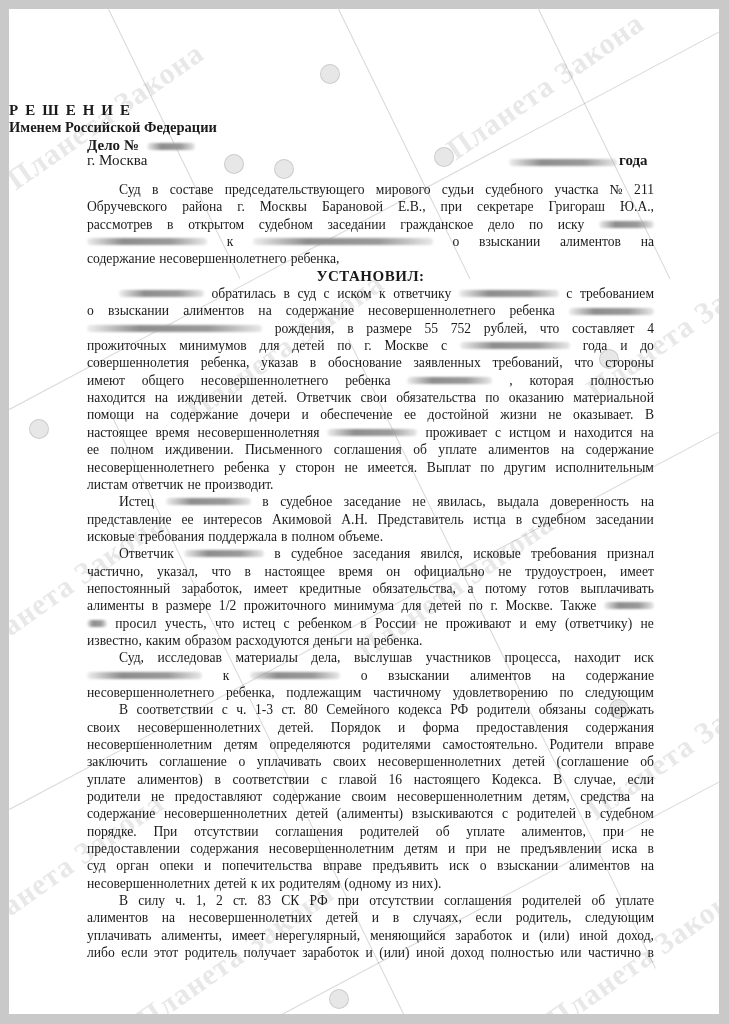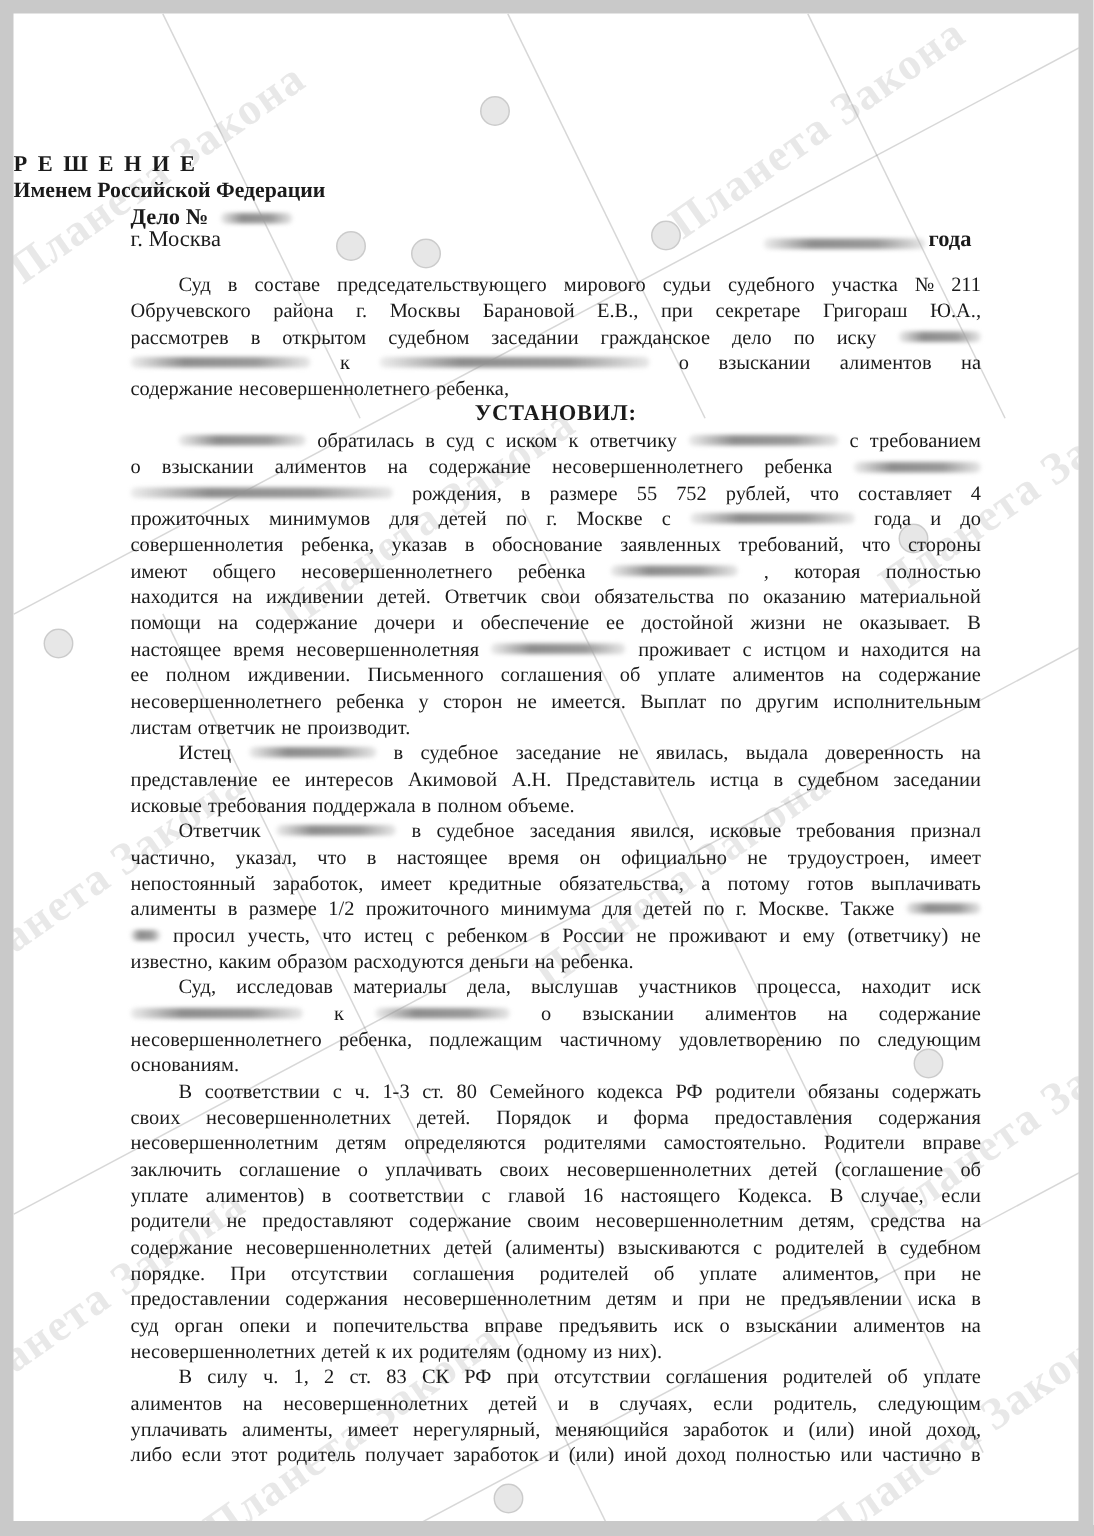--- a/index.html
+++ b/index.html
@@ -438,23 +438,20 @@
         </div>
         <div class="line">
           <span class="w">несовершеннолетнего</span>
           <span class="w">ребенка,</span>
           <span class="w">подлежащим</span>
           <span class="w">частичному</span>
           <span class="w">удовлетворению</span>
           <span class="w">по</span>
           <span class="w">следующим</span>
         </div>
-        <div class="line last">
-          <span class="w">основаниям.</span>
-        </div>
         <div class="line indent">
           <span class="w">В</span>
           <span class="w">соответствии</span>
           <span class="w">с</span>
           <span class="w">ч.</span>
           <span class="w">1-3</span>
           <span class="w">ст.</span>
           <span class="w">80</span>
           <span class="w">Семейного</span>
           <span class="w">кодекса</span>

